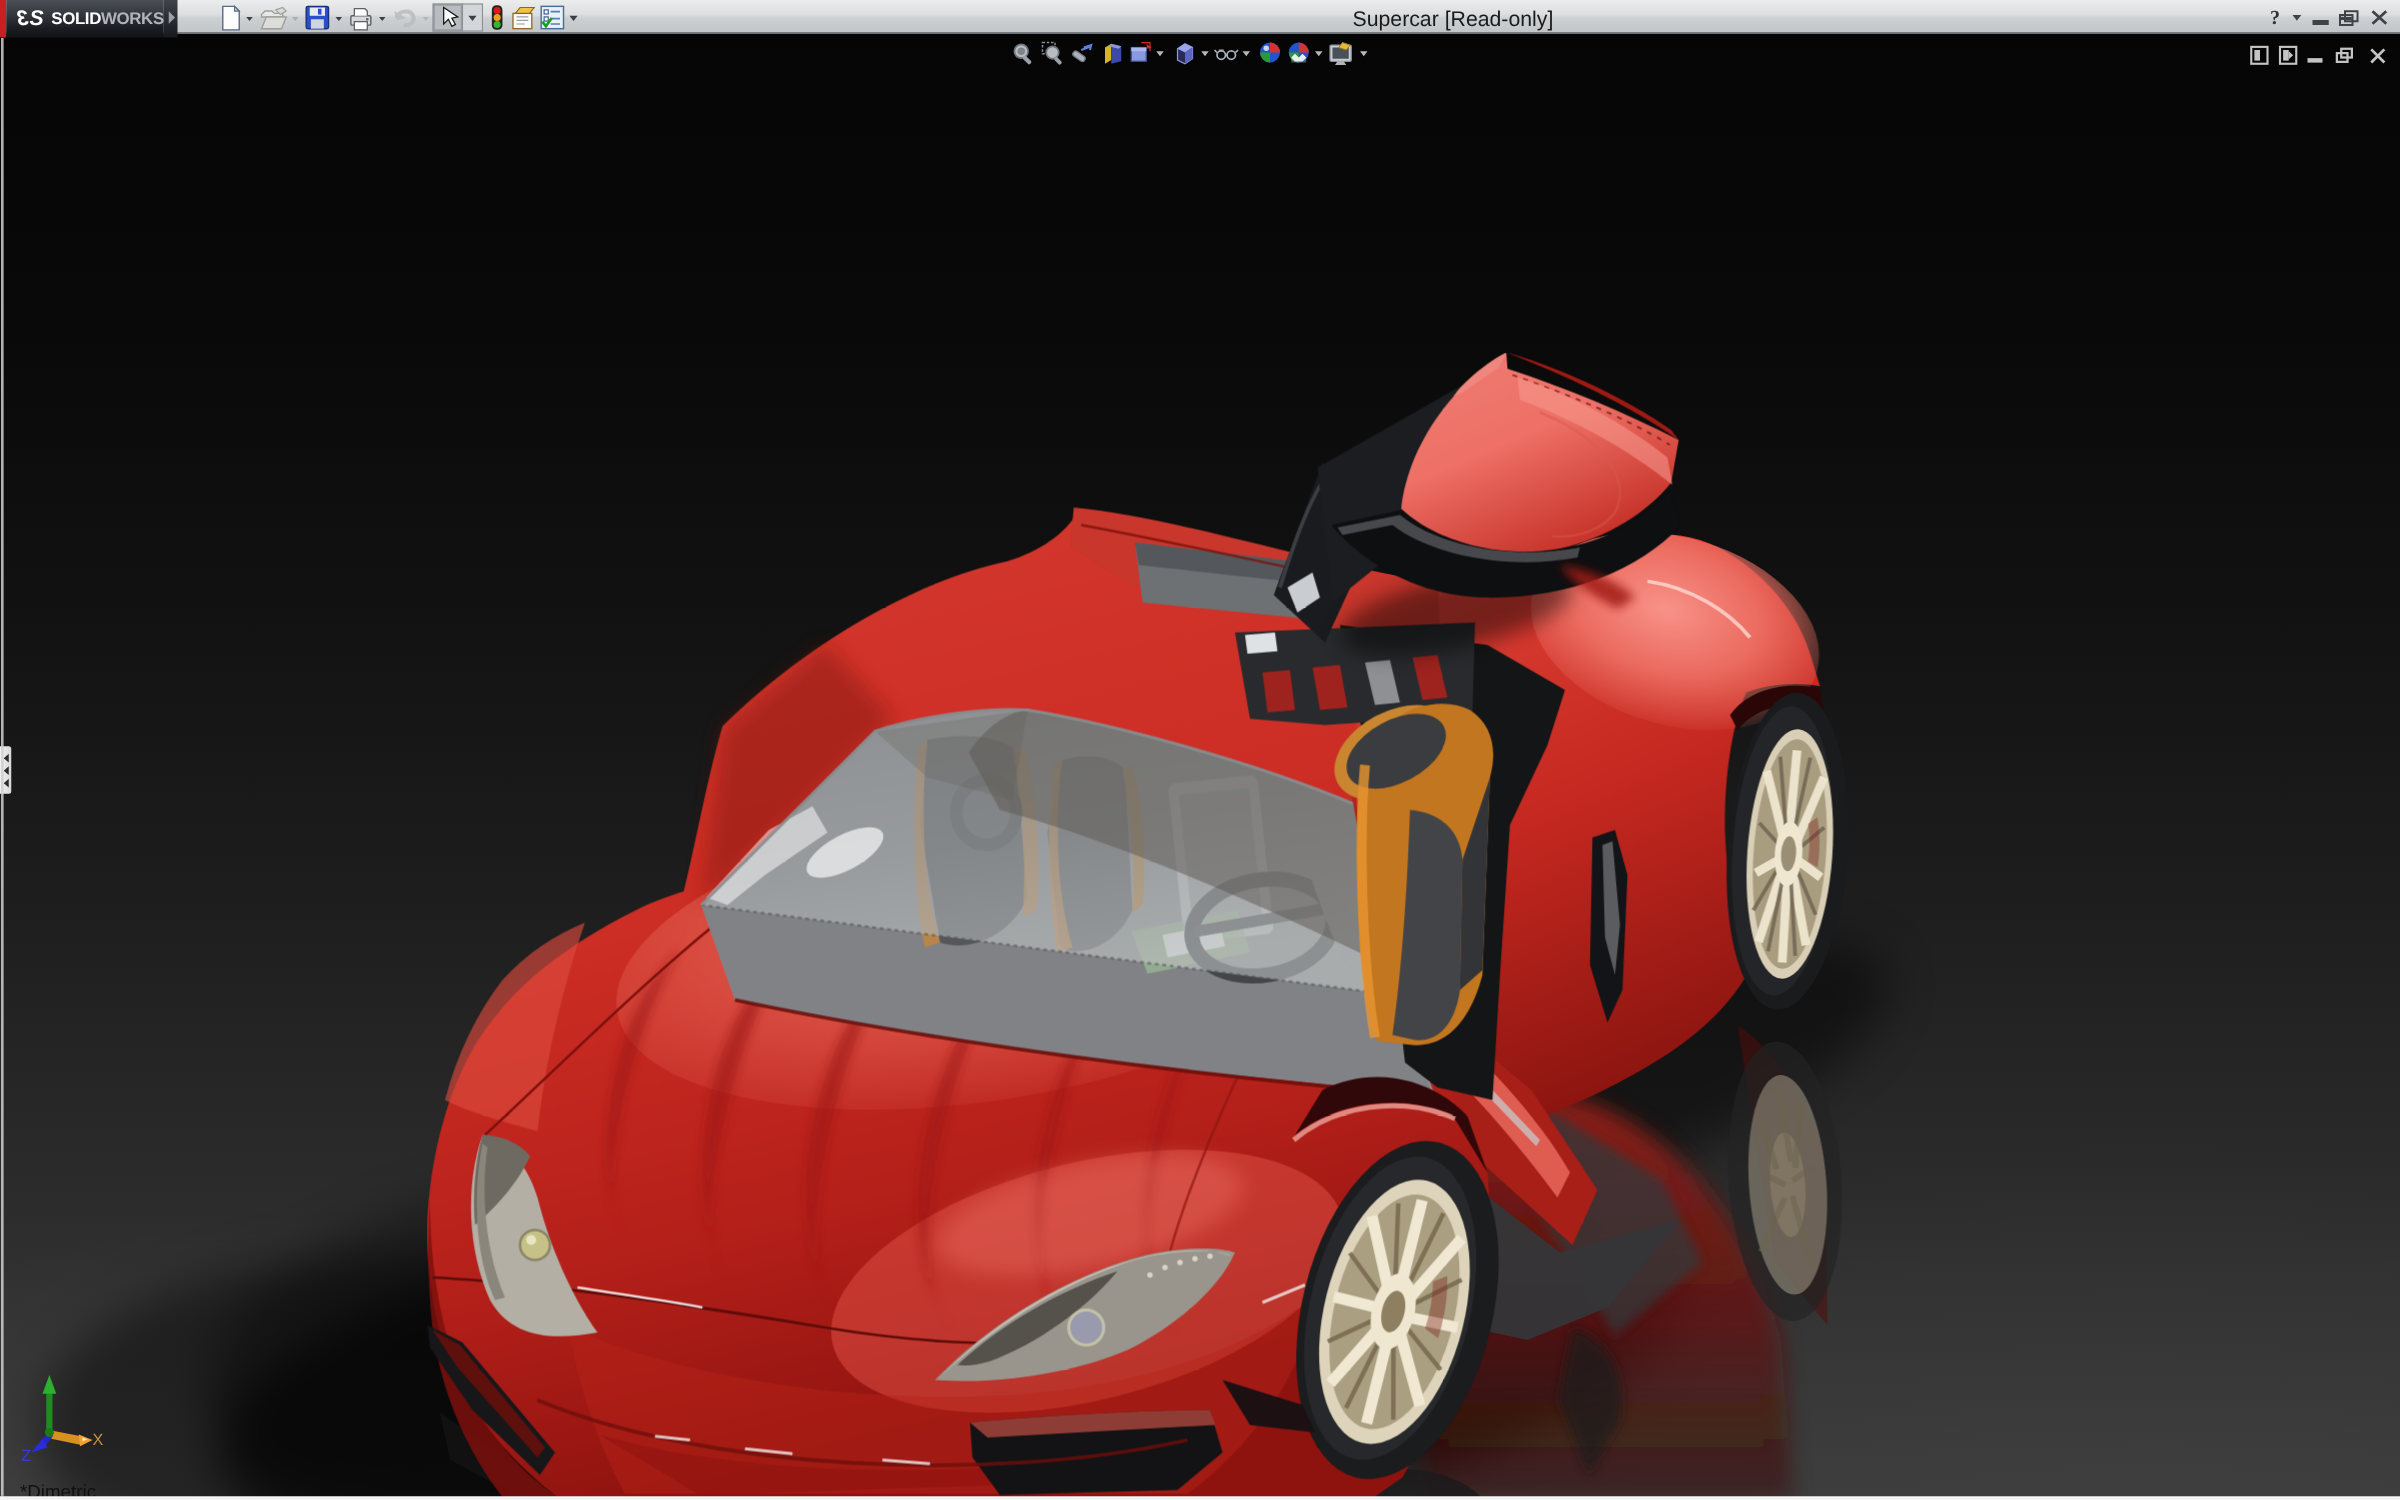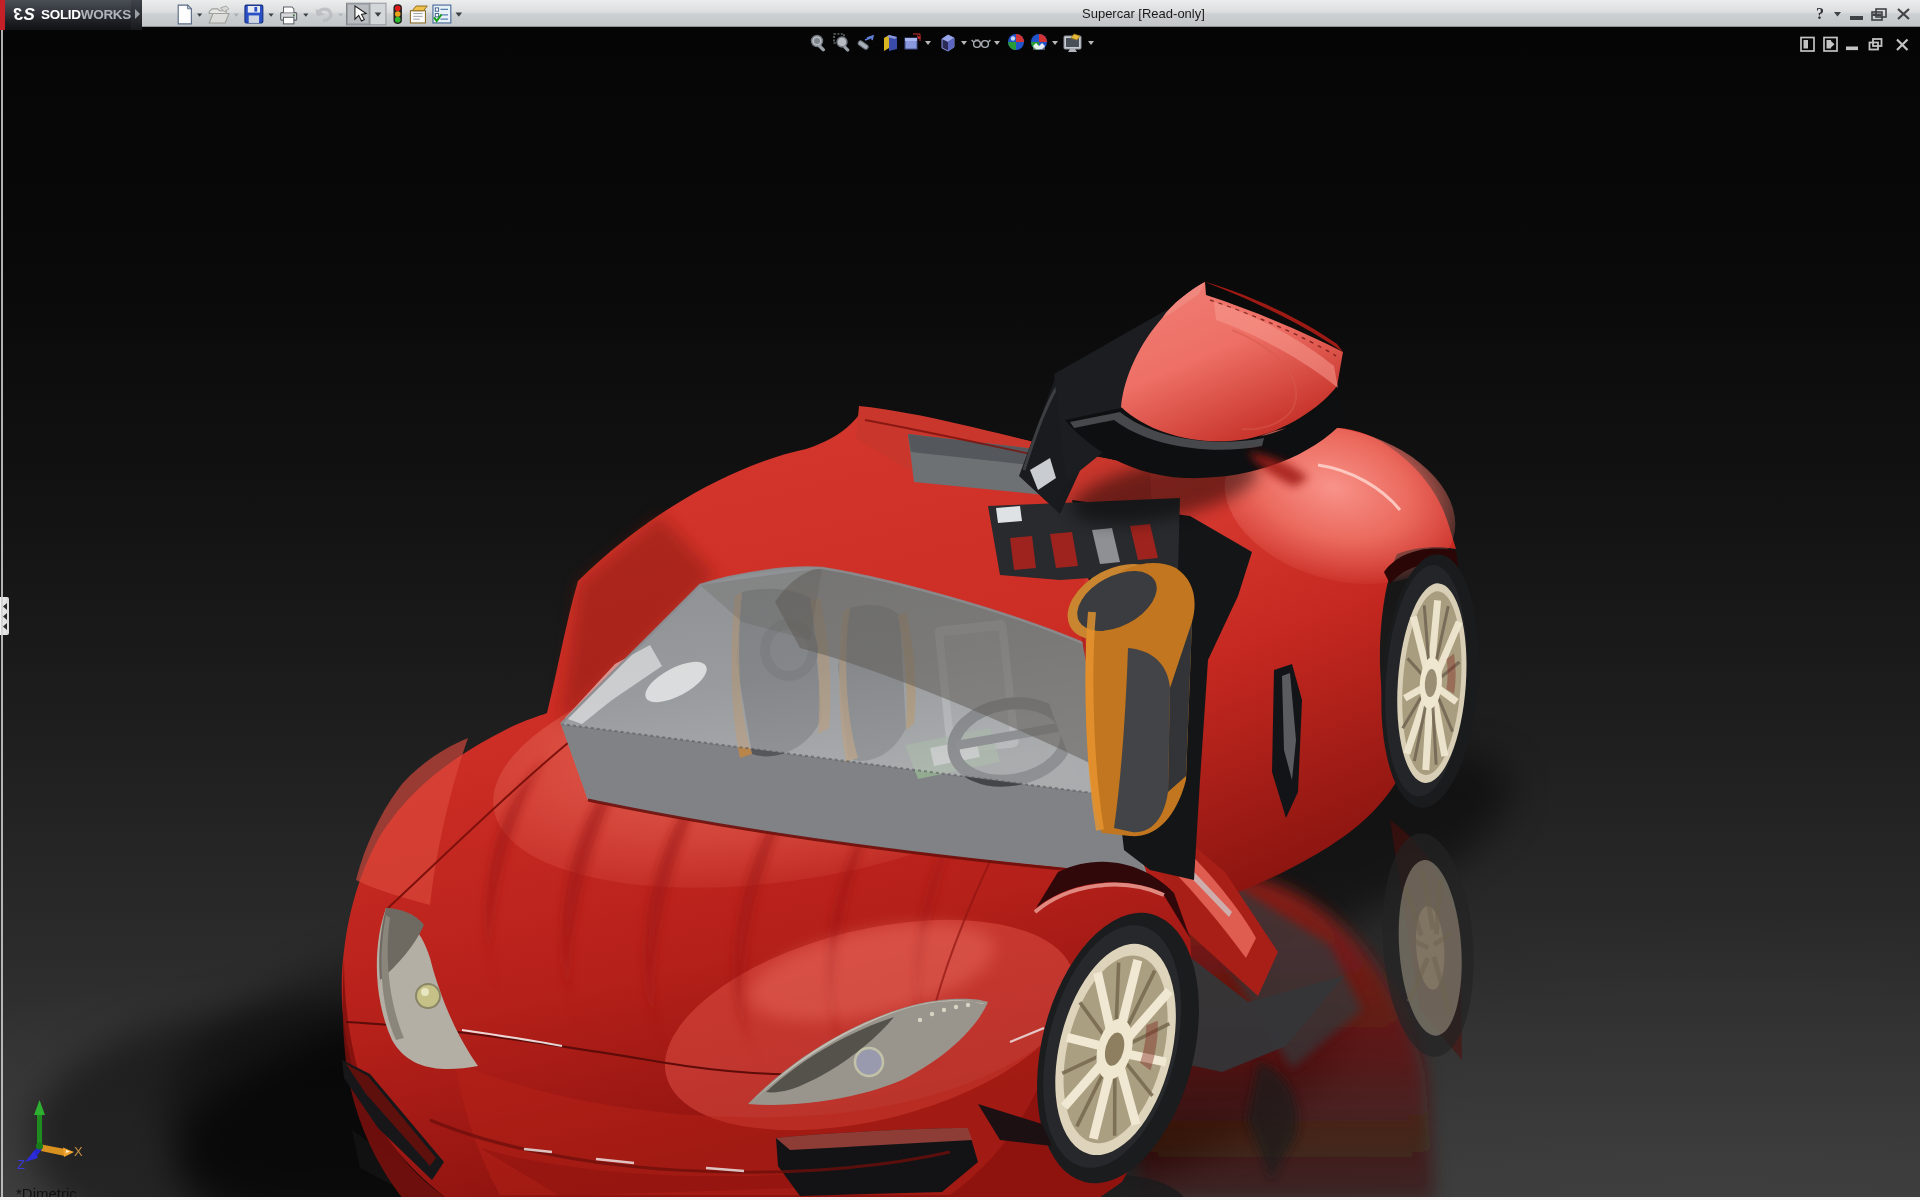--- a/index.html
+++ b/index.html
@@ -403,21 +403,21 @@
       <rect x="0" y="0" width="19" height="19" fill="#e8f0f8" stroke="#4a6a9a" stroke-width="1.2"></rect>
       <rect x="2.5" y="3" width="3.5" height="3.5" fill="#ffffff" stroke="#3c5c8c" stroke-width="1"></rect>
       <rect x="2.5" y="9" width="3.5" height="3.5" fill="#ffffff" stroke="#3c5c8c" stroke-width="1"></rect>
       <path d="M8,4.5 h8 M8,10.5 h8 M8,15 h8" stroke="#5a80b0" stroke-width="1.4"></path>
       <path d="M1,13 l3,4 l5,-7" stroke="#18a018" stroke-width="2.2" fill="none"></path>
     </g>
     <path d="M308,10 l7,0 l-3.5,4.5 z" fill="#3a3f45"></path>
   </g>
     </svg>
 
-  <div class="abs" style="left:1082px;top:6px;font-size:13px;color:#1a1a1a;">Supercar [Read-only]</div>
+  <div class="abs" style="left:1082px;top:6px;font-size:17px;color:#1a1a1a;">Supercar [Read-only]</div>
 
   <svg class="abs" style="left:1810px;top:0" width="110" height="27" viewBox="0 0 110 27">
     <g stroke="#3f4347" fill="none">
       <text x="6" y="19" font-size="16" font-weight="bold" font-family="Liberation Serif" fill="#2e3236" stroke="none">?</text>
       <path d="M24,12 l7,0 l-3.5,4.5 z" fill="#3f4347" stroke="none"></path>
       <rect x="40" y="16" width="13" height="4" fill="#3f4347" stroke="none"></rect>
       <g stroke-width="1.6">
         <rect x="66" y="9" width="10" height="8"></rect>
         <rect x="62" y="12" width="10" height="8"></rect>
         <rect x="62.5" y="13.5" width="9" height="2.5" fill="#3f4347" stroke="none"></rect>

